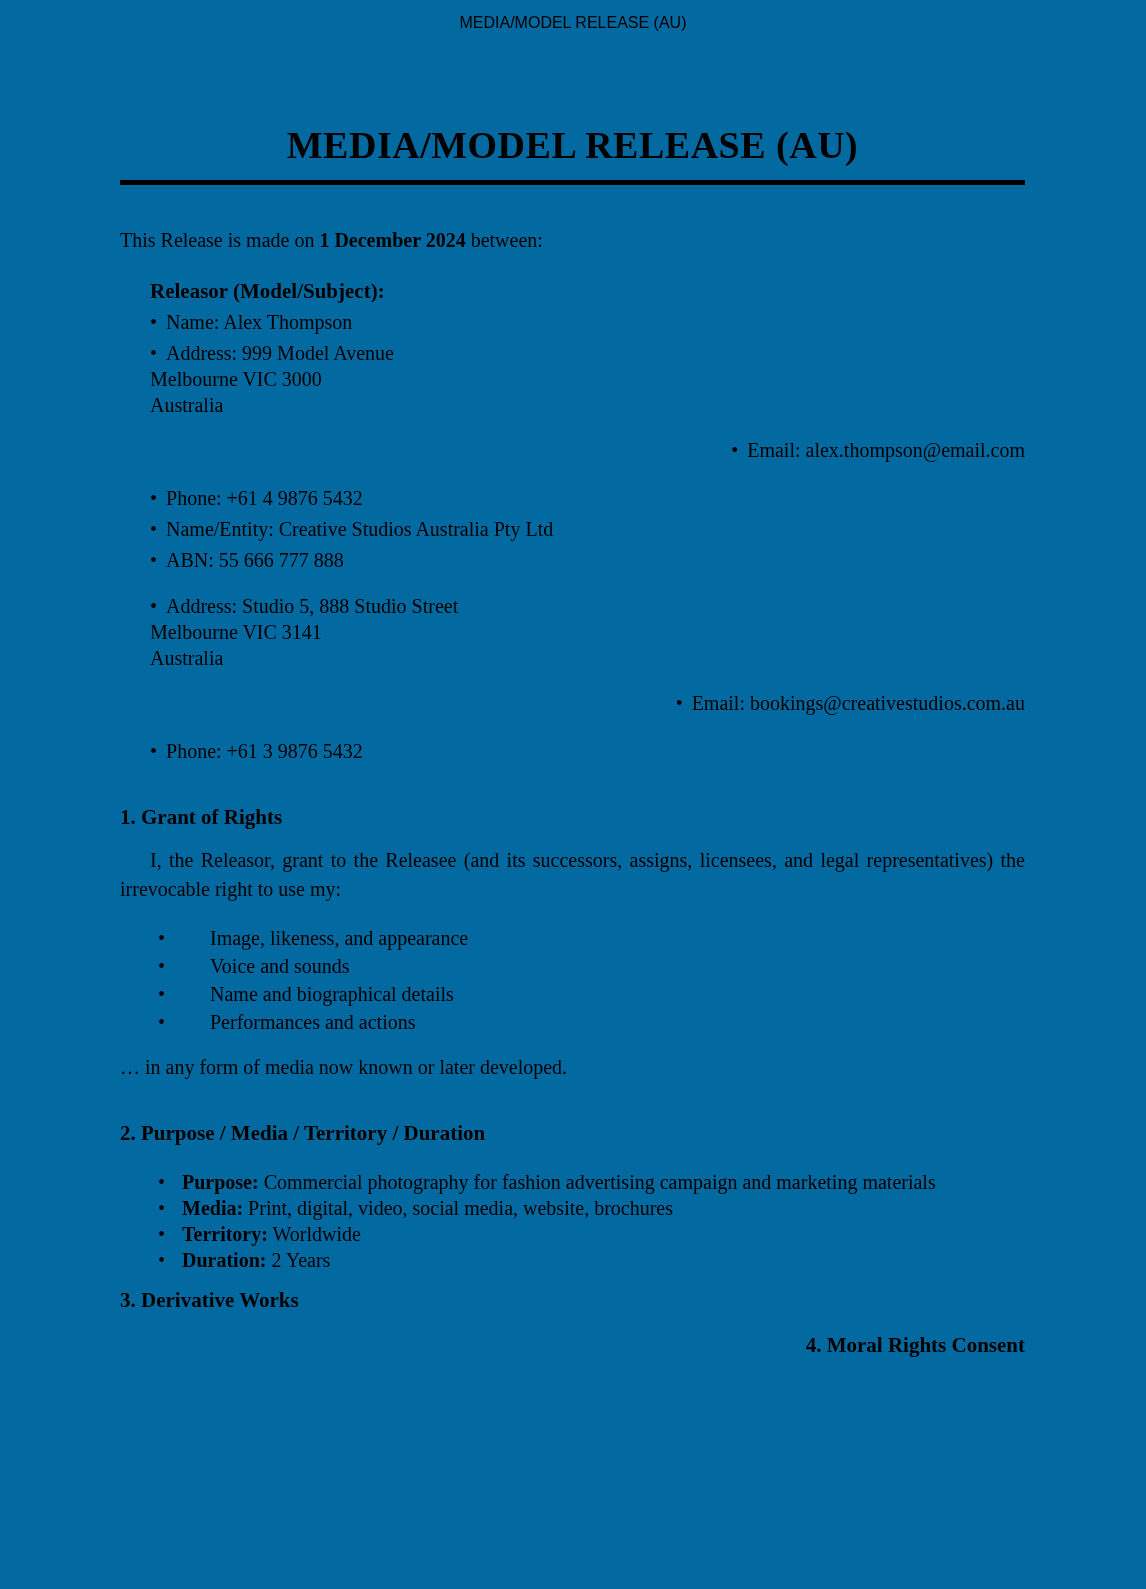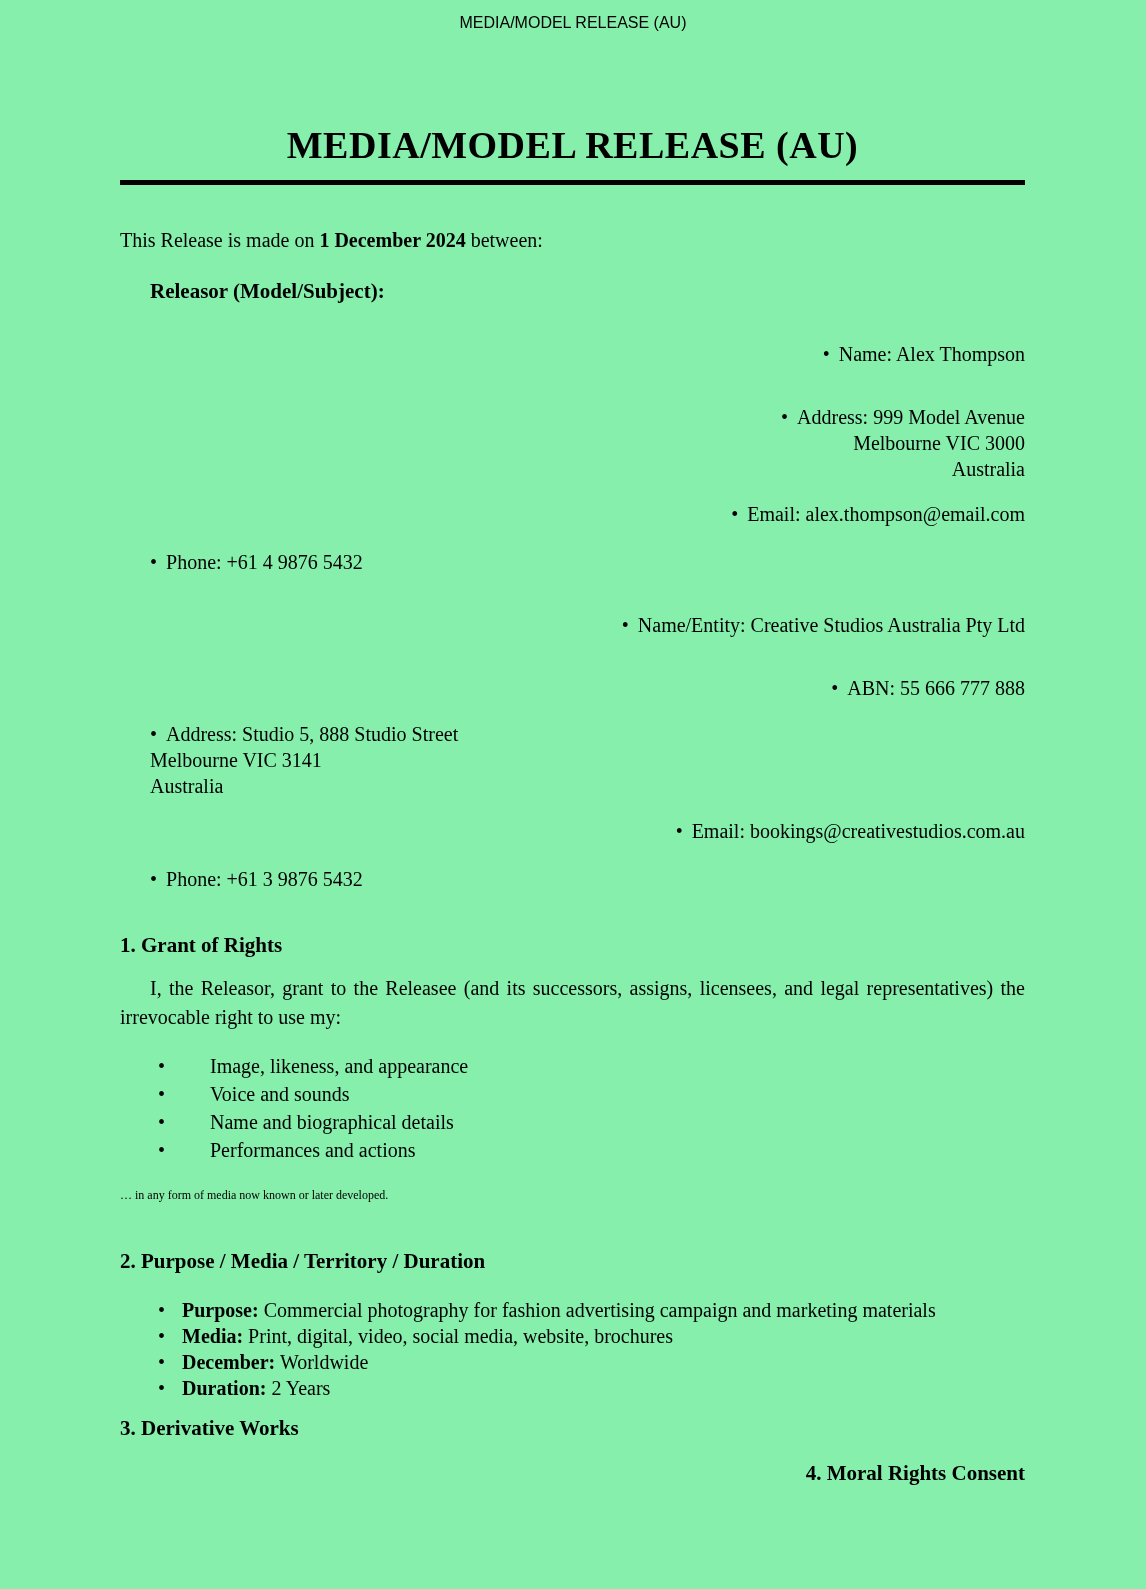--- a/index.html
+++ b/index.html
@@ -1,20 +1,20 @@
 <!DOCTYPE html>
 <html><head>
 <meta charset="utf-8">
 <style>
   html, body { margin: 0; padding: 0; background: #ffffff; }
   .page {
     position: relative;
     width: 1146px;
     height: 1589px;
-    background: #86efac;
+    background: #0369a1;
     color: #000000;
     font-family: "Liberation Serif", serif;
     overflow: hidden;
   }
   .print-header {
     position: absolute;
     top: 13px;
     left: 0;
     width: 100%;
     text-align: center;
@@ -36,21 +36,21 @@
     font-weight: bold;
     text-align: center;
     letter-spacing: 0.5px;
   }
   .rule {
     margin-top: 13px;
     height: 5px;
     background: #000000;
   }
   p, h3 { margin: 0; padding: 0; }
-  .body-text { font-size: 12px; line-height: 26px; }
+  .body-text { font-size: 20px; line-height: 26px; }
   .intro { margin-top: 42px; font-size: 20px; line-height: 26px; }
   .party-heading {
     margin-top: 25px;
     margin-left: 30px;
     font-size: 21px;
     line-height: 26px;
     font-weight: bold;
   }
   .num-heading {
     font-size: 21px;
@@ -86,21 +86,21 @@
   .ul2 { margin-top: 23px; }
   .li2 {
     position: relative;
     padding-left: 62px;
     font-size: 20px;
     line-height: 26px;
   }
   .li2 .marker { position: absolute; left: 38px; top: 0; }
   .mt19 { margin-top: 19px; text-align: right; }
   .mt20 { margin-top: 20px; }
-  .mt21 { margin-top: 37px; text-align: right; }
+  .mt21 { margin-top: 5px; }
   .mt22 { margin-top: 22px; }
   .mt28 { margin-top: 40px; }
   .mt18 { margin-top: 18px; }
   .mt17 { margin-top: 14px; }
   .mt13 { margin-top: 13px; }
 </style>
 </head>
 <body>
 
 <div class="page">
@@ -146,21 +146,21 @@
       <div class="li1"><span class="marker">•</span><span>Performances and actions</span></div>
     </div>
 
     <p class="body-text mt18">… in any form of media now known or later developed.</p>
 
     <h3 class="num-heading mt28">2. Purpose / Media / Territory / Duration</h3>
 
     <div class="ul2">
       <div class="li2"><span class="marker">•</span><b>Purpose:</b> <span>Commercial photography for fashion advertising campaign and marketing materials</span></div>
       <div class="li2"><span class="marker">•</span><b>Media:</b> <span>Print, digital, video, social media, website, brochures</span></div>
-      <div class="li2"><span class="marker">•</span><b>December:</b> <span>Worldwide</span></div>
+      <div class="li2"><span class="marker">•</span><b>Territory:</b> <span>Worldwide</span></div>
       <div class="li2"><span class="marker">•</span><b>Duration:</b> <span>2 Years</span></div>
     </div>
 
     <h3 class="num-heading mt17">3. Derivative Works</h3>
 
 
     <h3 class="num-heading mt19">4. Moral Rights Consent</h3>
 
   </div>
 </div>

